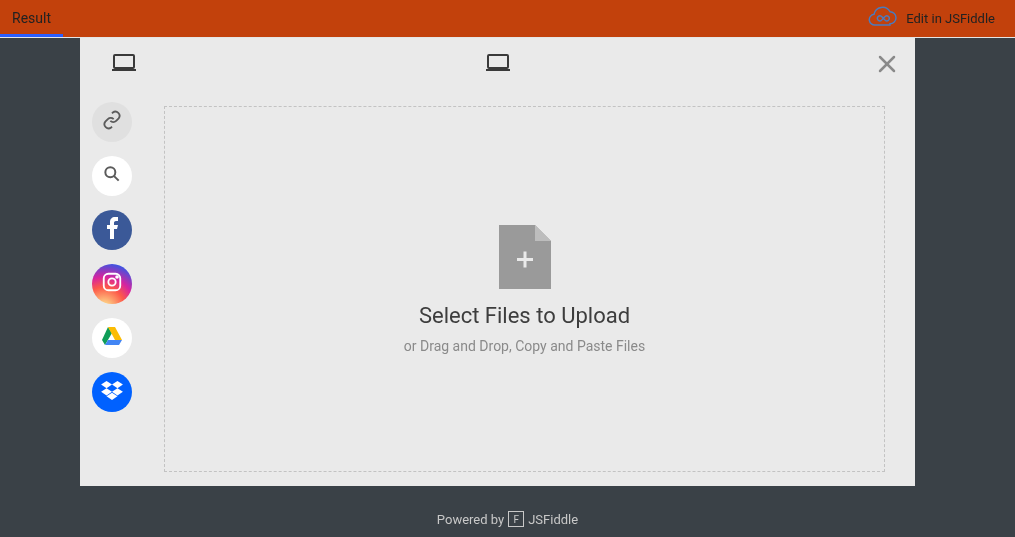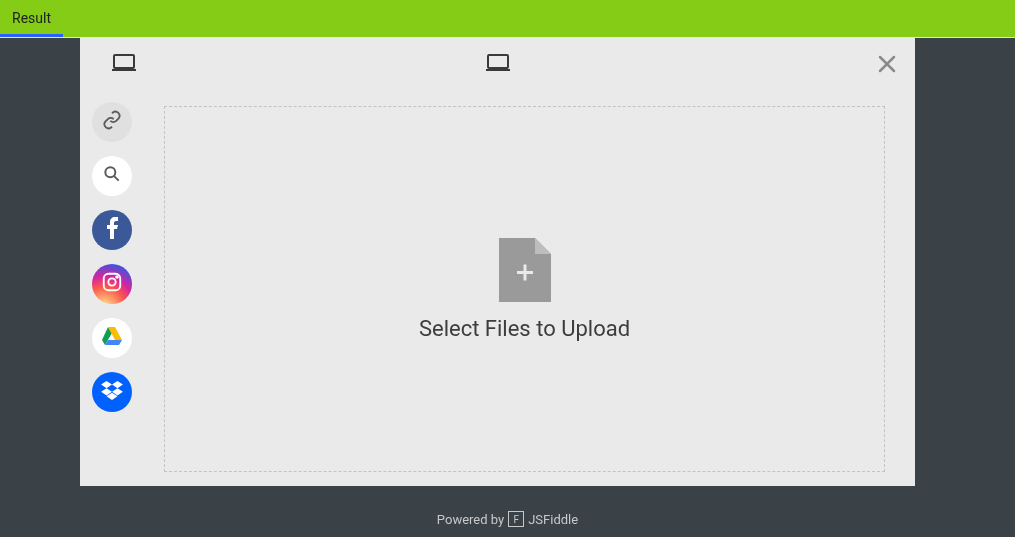--- a/index.html
+++ b/index.html
@@ -10,21 +10,21 @@
       overflow: hidden;
       background: #fff;
     }
     .top-bar {
       height: 38px;
       display: flex;
       justify-content: space-between;
       align-items: center;
       padding: 0 20px 0 0;
       border-bottom: 1px solid #e5e5e5;
-      background: #84cc16;
+      background: #c2410c;
     }
     .tab-result {
       padding: 10px 12px 8px 12px;
       font-size: 14px;
       color: #222;
       border-bottom: 3px solid #2b5fff;
     }
     .edit-link {
       display: flex;
       align-items: center;
@@ -138,20 +138,29 @@
       border:1px solid #c8c8c8;
       align-items:center;justify-content:center;
       font-size:10px;
     }
   </style>
 </head>
 <body>
 
 <div class="top-bar">
   <div class="tab-result">Result</div>
+  <div class="edit-link">
+    <span>
+      <svg viewBox="0 0 48 32" width="32" height="22" fill="none" stroke="#4a7bbf" stroke-width="2.2">
+        <path d="M36 26a9 9 0 0 0 0-18 13 13 0 0 0-24 4 8 8 0 0 0 2 16h22z"></path>
+        <path d="M17 18c0-2 2-4 4-4s3 2 5 4 3 4 5 4 4-2 4-4-2-4-4-4-3 2-5 4-3 4-5 4-4-2-4-4z"></path>
+      </svg>
+    </span>
+    <span>Edit in JSFiddle</span>
+  </div>
 </div>
 
 <div class="stage">
 
   <div class="modal">
 
     <div class="modal-header">
       <span class="device-icon device-left">
         <svg width="24" height="20" viewBox="0 0 24 20" fill="currentColor">
             <rect x="2" y="2" width="20" height="13" rx="1" fill="none" stroke="currentColor" stroke-width="2"></rect>
@@ -236,20 +245,21 @@
         <div class="drop-area">
           <span class="file-icon">
             <svg width="52" height="64" viewBox="0 0 52 64" fill="#9a9a9a">
                 <path d="M0 0h36l16 16v48H0z"></path>
                 <path d="M36 0v16h16z" fill="#bdbdbd"></path>
                 <rect x="18" y="33" width="16" height="3" fill="#eaeaea"></rect>
                 <rect x="24.5" y="26.5" width="3" height="16" fill="#eaeaea"></rect>
               </svg>
           </span>
           <div class="drop-title">Select Files to Upload</div>
+          <div class="drop-sub">or Drag and Drop, Copy and Paste Files</div>
         </div>
       </div>
 
     </div>
   </div>
 
   <div class="footer">
     <span>Powered by</span>
     <span class="fs-logo">F</span>
     <span>JSFiddle</span>

